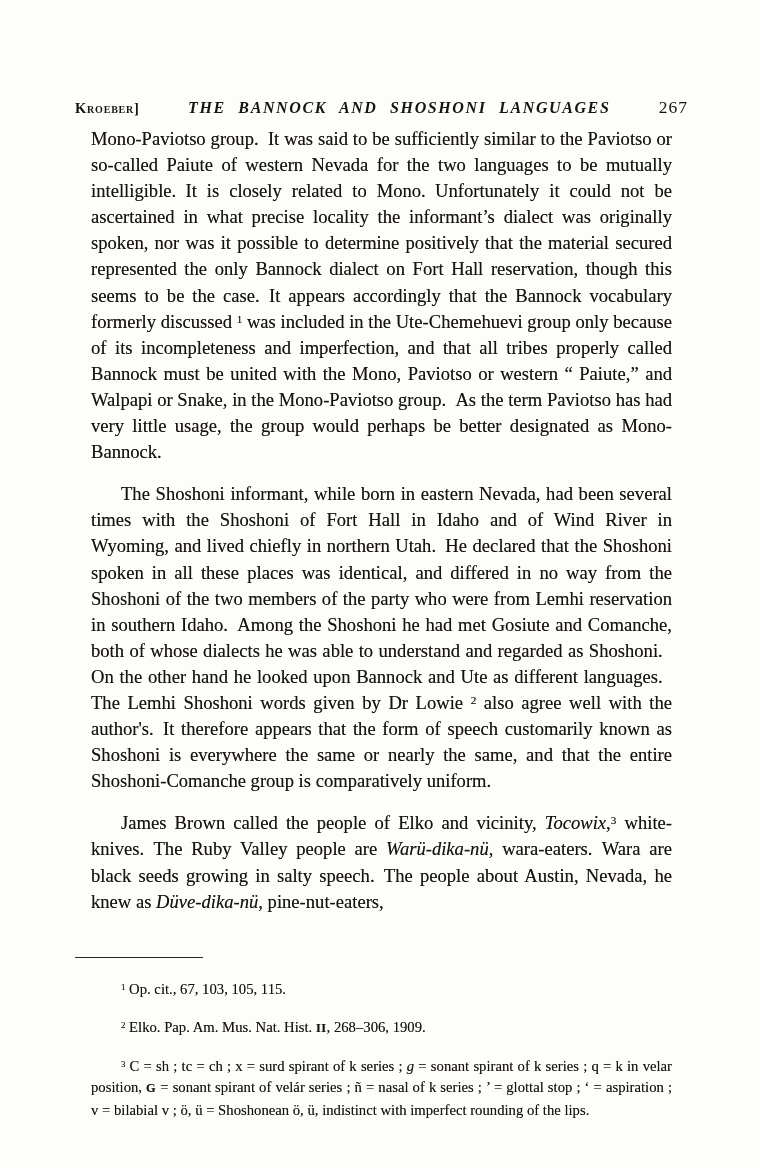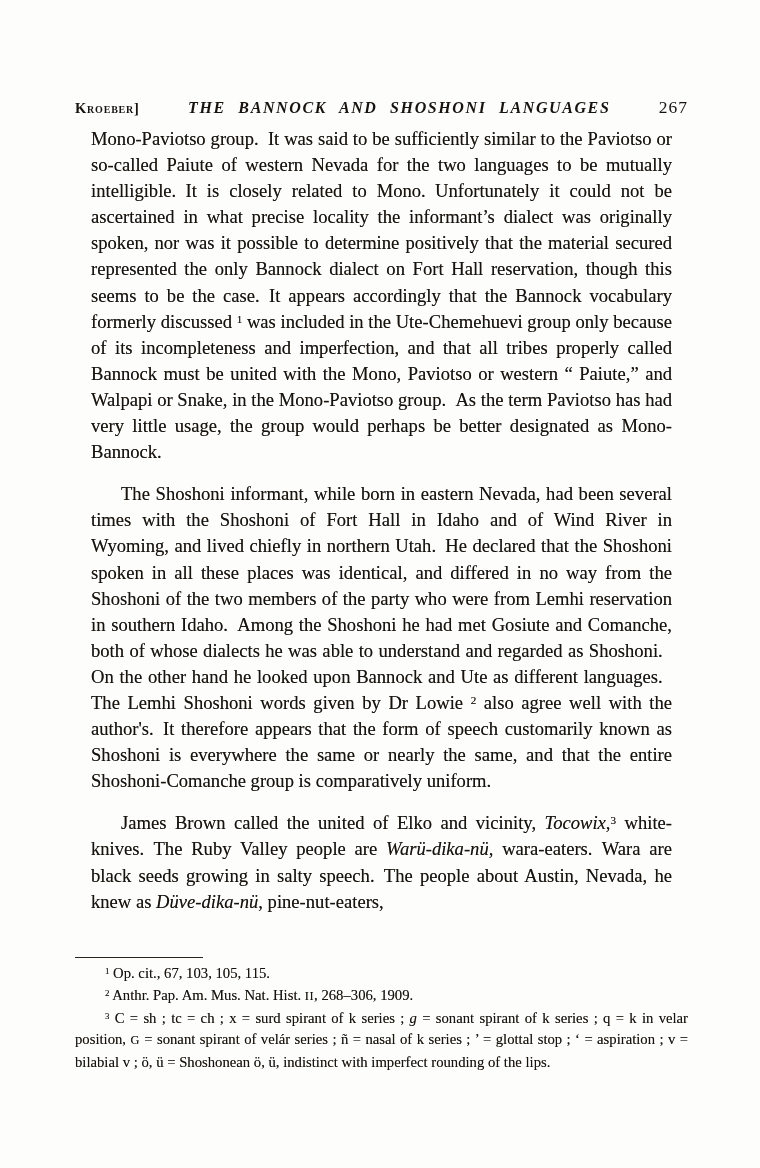--- a/index.html
+++ b/index.html
@@ -48,55 +48,55 @@
   }
   .body-text p { margin: 16px; }
   .body-text p.indent { text-indent: 30px; }
   sup {
     font-size: 0.6em;
     line-height: 0;
     vertical-align: 0.45em;
     letter-spacing: 0;
   }
   i { font-style: italic; }
-  .sc { font-size: 0.84em; letter-spacing: 0.5px; }
+  .sc { font-size: 0.84em; letter-spacing: 0.5px; font-weight: bold; }
   .fn-rule {
     position: absolute;
     top: 957px; left: 75px;
     width: 128px; height: 0;
     border-top: 1.6px solid #2a241c;
   }
   .footnotes {
     position: absolute;
     top: 963px; left: 75px; width: 613px;
     font-size: 14.7px;
     line-height: 21.8px;
     text-align: justify;
     text-shadow: 0 0 0.4px rgba(20,15,8,0.5);
   }
-  .footnotes p { margin: 0; text-indent: 30px; }
+  .footnotes p { margin: 16px; text-indent: 30px; }
 </style>
 </head>
 <body>
 
 <div class="page">
 
   <header class="running-header">
     <span class="header-author">Kroeber]</span>
     <span class="header-title">THE BANNOCK AND SHOSHONI LANGUAGES</span>
     <span class="header-pageno">267</span>
   </header>
 
   <main class="body-text" id="paragraphs">
       <p><span>Mono-Paviotso group. It was said to be sufficiently similar to the Paviotso or so-called Paiute of western Nevada for the two languages to be mutually intelligible. It is closely related to Mono. Unfortunately it could not be ascertained in what precise locality the informant’s dialect was originally spoken, nor was it possible to determine positively that the material secured represented the only Bannock dialect on Fort Hall reservation, though this seems to be the case. It appears accordingly that the Bannock vocabulary formerly discussed </span><sup>1</sup><span> was included in the Ute-Chemehuevi group only because of its incompleteness and imperfection, and that all tribes properly called Bannock must be united with the Mono, Paviotso or western “ Paiute,” and Walpapi or Snake, in the Mono-Paviotso group. As the term Paviotso has had very little usage, the group would perhaps be better designated as Mono-Bannock.</span></p>
       <p class="indent"><span>The Shoshoni informant, while born in eastern Nevada, had been several times with the Shoshoni of Fort Hall in Idaho and of Wind River in Wyoming, and lived chiefly in northern Utah. He declared that the Shoshoni spoken in all these places was identical, and differed in no way from the Shoshoni of the two members of the party who were from Lemhi reservation in southern Idaho. Among the Shoshoni he had met Gosiute and Comanche, both of whose dialects he was able to understand and regarded as Shoshoni. On the other hand he looked upon Bannock and Ute as different languages. The Lemhi Shoshoni words given by Dr Lowie </span><sup>2</sup><span> also agree well with the author's. It therefore appears that the form of speech customarily known as Shoshoni is everywhere the same or nearly the same, and that the entire Shoshoni-Comanche group is comparatively uniform.</span></p>
-      <p class="indent"><span>James Brown called the united of Elko and vicinity, </span><i>Tocowix,</i><sup>3</sup><span> white-knives. The Ruby Valley people are </span><i>Warü-dika-nü,</i><span> wara-eaters. Wara are black seeds growing in salty speech. The people about Austin, Nevada, he knew as </span><i>Düve-dika-nü,</i><span> pine-nut-eaters,</span></p>
+      <p class="indent"><span>James Brown called the people of Elko and vicinity, </span><i>Tocowix,</i><sup>3</sup><span> white-knives. The Ruby Valley people are </span><i>Warü-dika-nü,</i><span> wara-eaters. Wara are black seeds growing in salty speech. The people about Austin, Nevada, he knew as </span><i>Düve-dika-nü,</i><span> pine-nut-eaters,</span></p>
     </main>
 
   <div class="fn-rule"></div>
 
   <section class="footnotes" id="footnotes">
       <p class="indent"><sup>1</sup><span> Op. cit., 67, 103, 105, 115.</span></p>
-      <p class="indent"><sup>2</sup><span> Anthr. Pap. Am. Mus. Nat. Hist. </span><span class="sc">II</span><span>, 268–306, 1909.</span></p>
+      <p class="indent"><sup>2</sup><span> Elko. Pap. Am. Mus. Nat. Hist. </span><span class="sc">II</span><span>, 268–306, 1909.</span></p>
       <p class="indent"><sup>3</sup><span> C = sh ; tc = ch ; x = surd spirant of k series ; </span><i>g</i><span> = sonant spirant of k series ; q = k in velar position, </span><span class="sc">G</span><span> = sonant spirant of velár series ; ñ = nasal of k series ; ’ = glottal stop ; ‘ = aspiration ; v = bilabial v ; ö, ü = Shoshonean ö, ü, indistinct with imperfect rounding of the lips.</span></p>
     </section>
 
 </div>
 
 </body></html>

